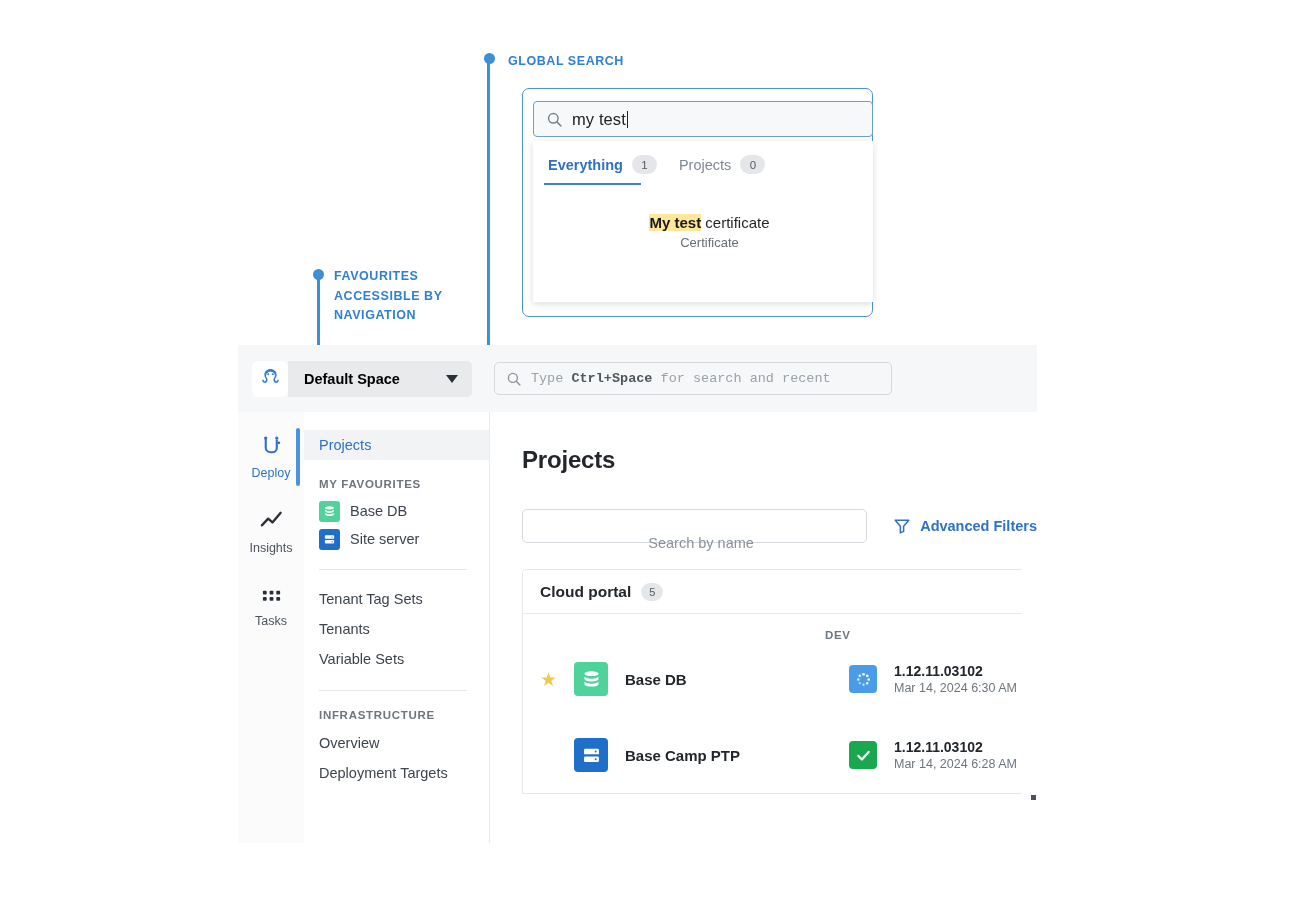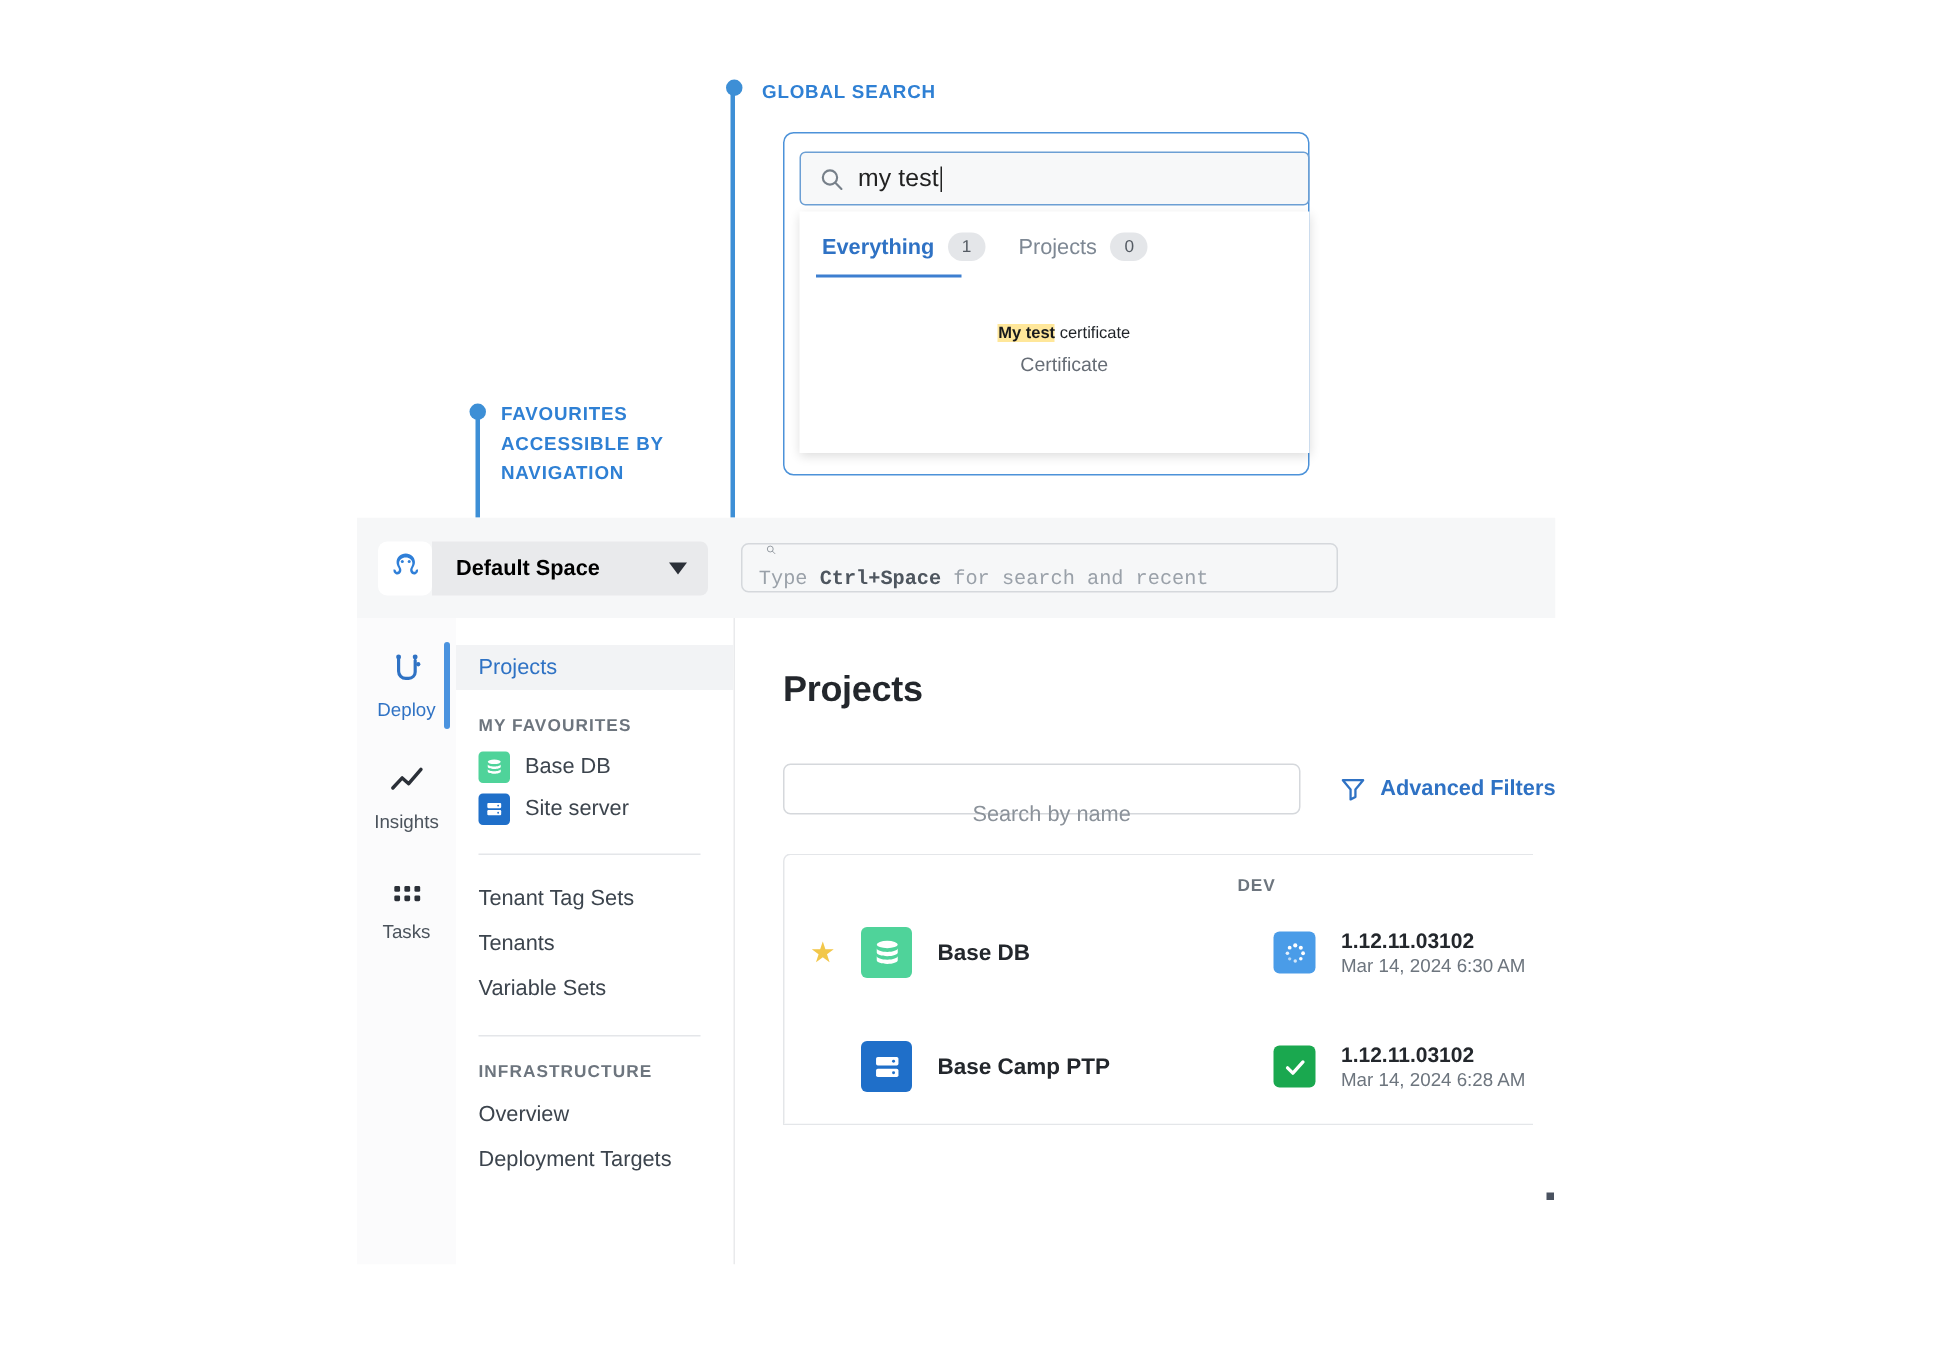--- a/index.html
+++ b/index.html
@@ -106,21 +106,21 @@
   .sd-underline {
     position: absolute;
     left: 11px; bottom: 0;
     width: 97px; height: 2.2px;
     background: #3d7fd0;
   }
   .sd-result {
     padding: 28px 0 0 13px;
   }
   .sd-result .r-title {
-    font-size: 11px;
+    font-size: 15px;
     color: #1f2328;
     line-height: 19px;
   }
   .hl {
     background: #ffe79a;
     font-weight: bold;
     color: #17191c;
   }
   .sd-result .r-sub {
     font-size: 13px;
@@ -173,25 +173,24 @@
     border-right: 6px solid transparent;
     border-top: 8px solid #2b3038;
   }
   .top-search {
     margin-left: 22px;
     width: 398px; height: 33px;
     background: #f6f7f8;
     border: 1px solid #d5d8dc;
     border-radius: 5px;
     display: flex;
-    align-items: flex-start;
+    align-items: center;
     padding-left: 11px;
     gap: 9px;
     cursor: text;
-    flex-direction: column;
   }
   .top-search .ts-text {
     font-family: "Liberation Mono", monospace;
     font-size: 13.5px;
     color: #9aa1a9;
     white-space: pre;
   }
   .top-search .ts-text b { color: #4e565f; }
 
   .app-body { display: flex; height: 431px; }
@@ -537,20 +536,24 @@
           </div>
           <div class="adv-filter">
             <svg width="18" height="18" viewBox="0 0 20 20" aria-hidden="true">
               <path d="M2.5 3.5h15l-5.7 6.8v5.6l-3.6 1.8v-7.4z" fill="none" stroke="#2f72c4" stroke-width="1.7" stroke-linejoin="round"></path>
             </svg>
             <span>Advanced Filters</span>
           </div>
         </div>
 
         <div class="group-card">
+          <div class="group-header">
+            <span class="g-name">Cloud portal</span>
+            <span class="pill-sm">5</span>
+          </div>
 
           <div class="col-head">
             <span class="dev">DEV</span>
           </div>
 
           <div class="proj-row">
             <span class="star">★</span>
             <span class="proj-icon" style="background:#4fd39a">
               <svg width="21" height="21" viewBox="0 0 18 18" aria-hidden="true">
                 <g fill="#ffffff">

